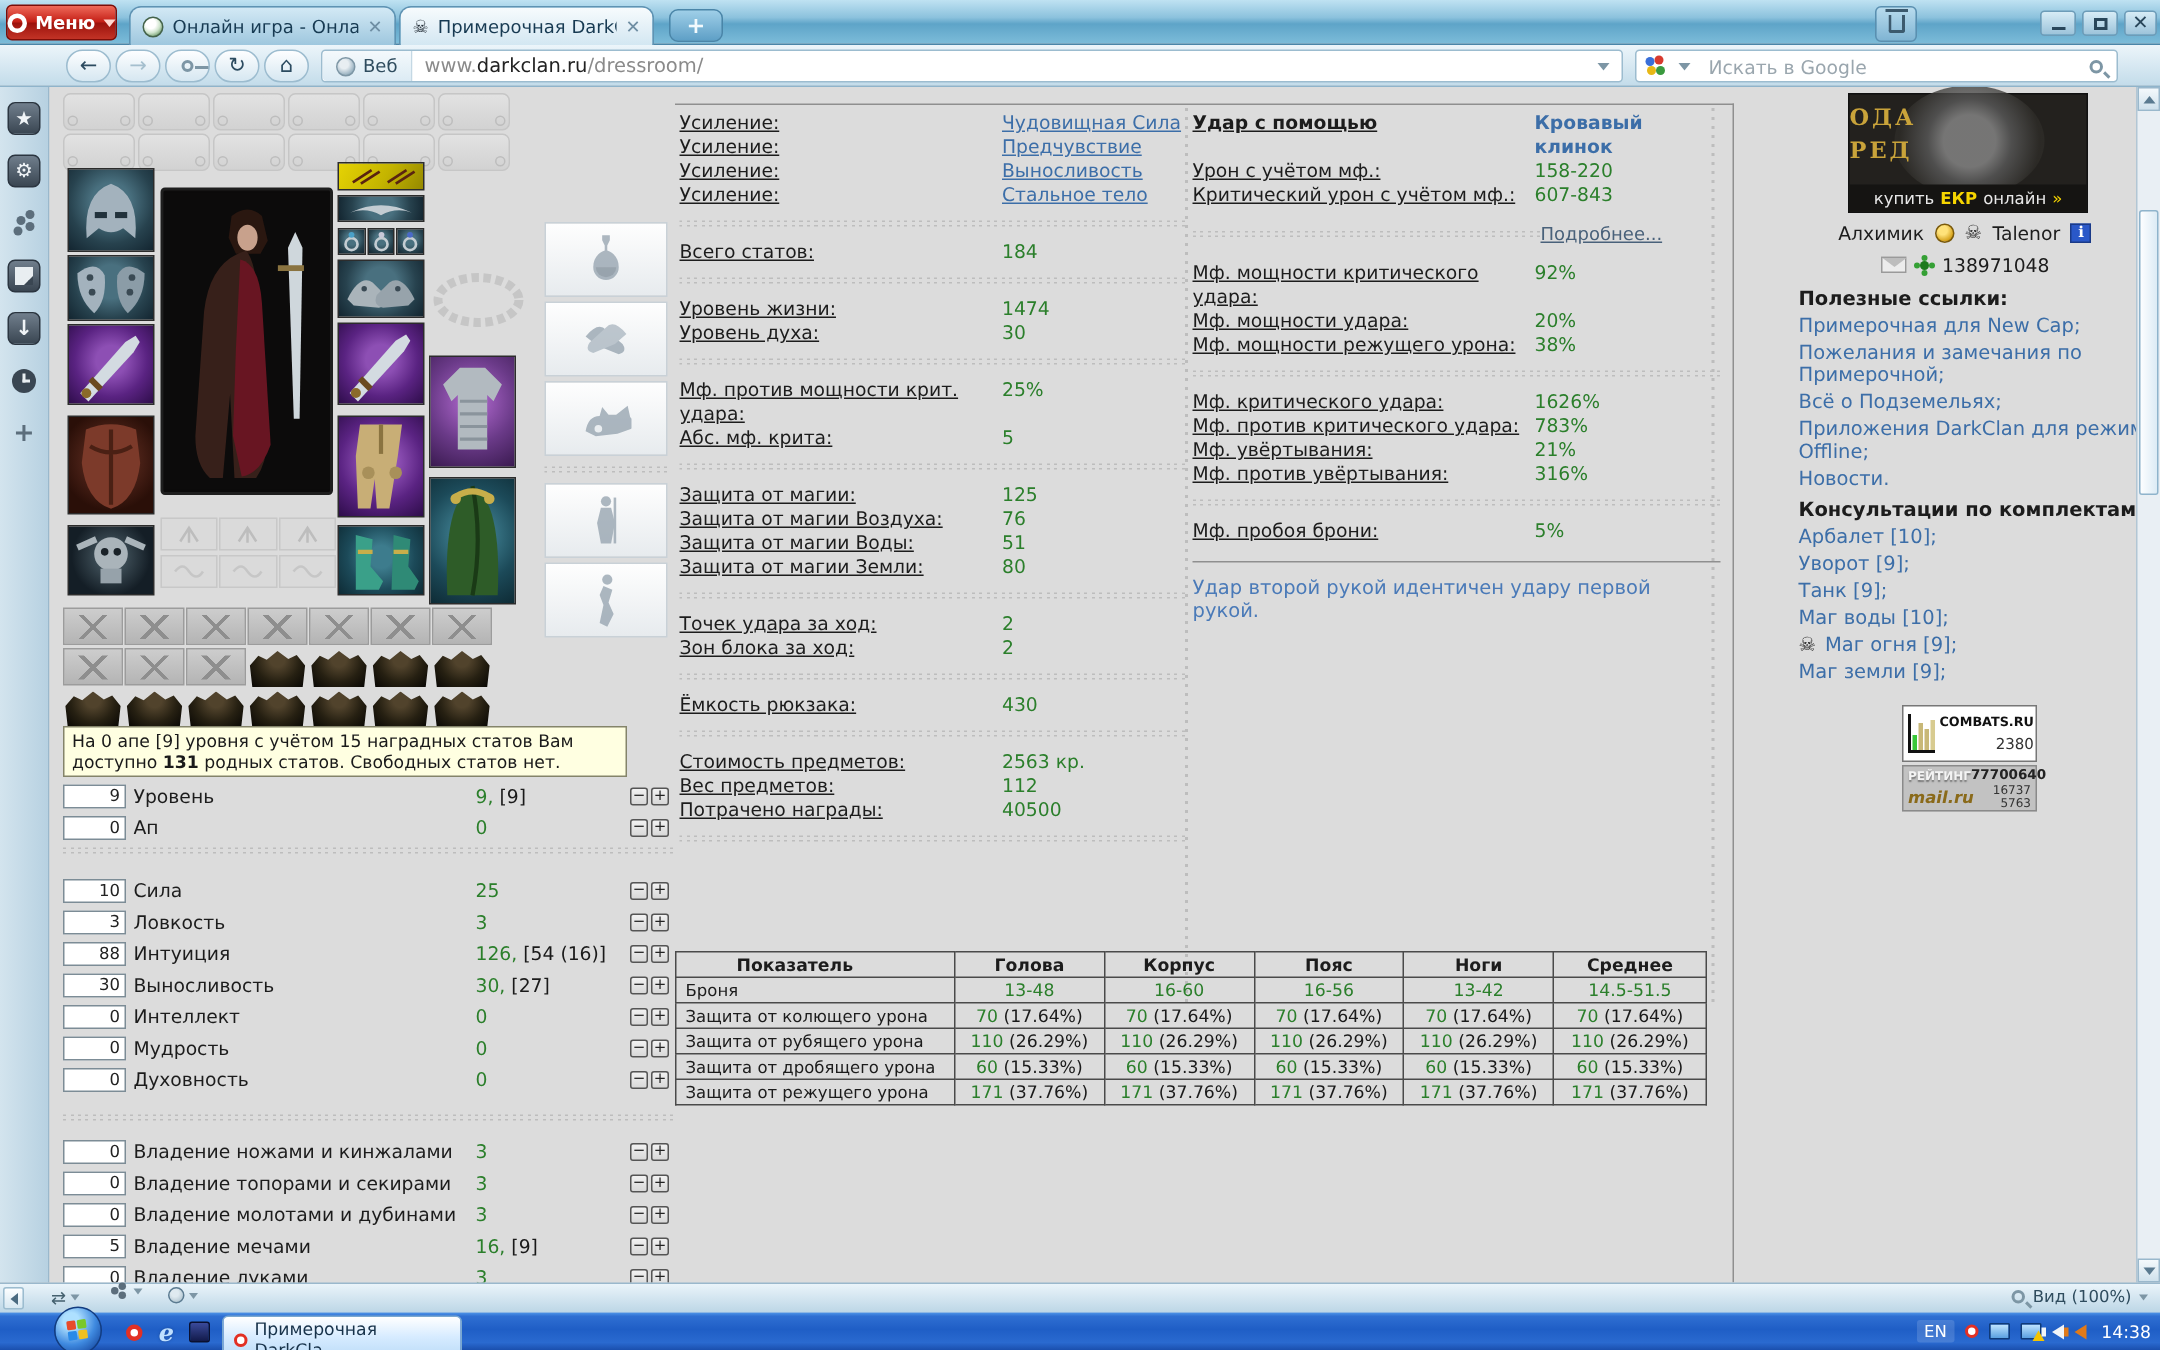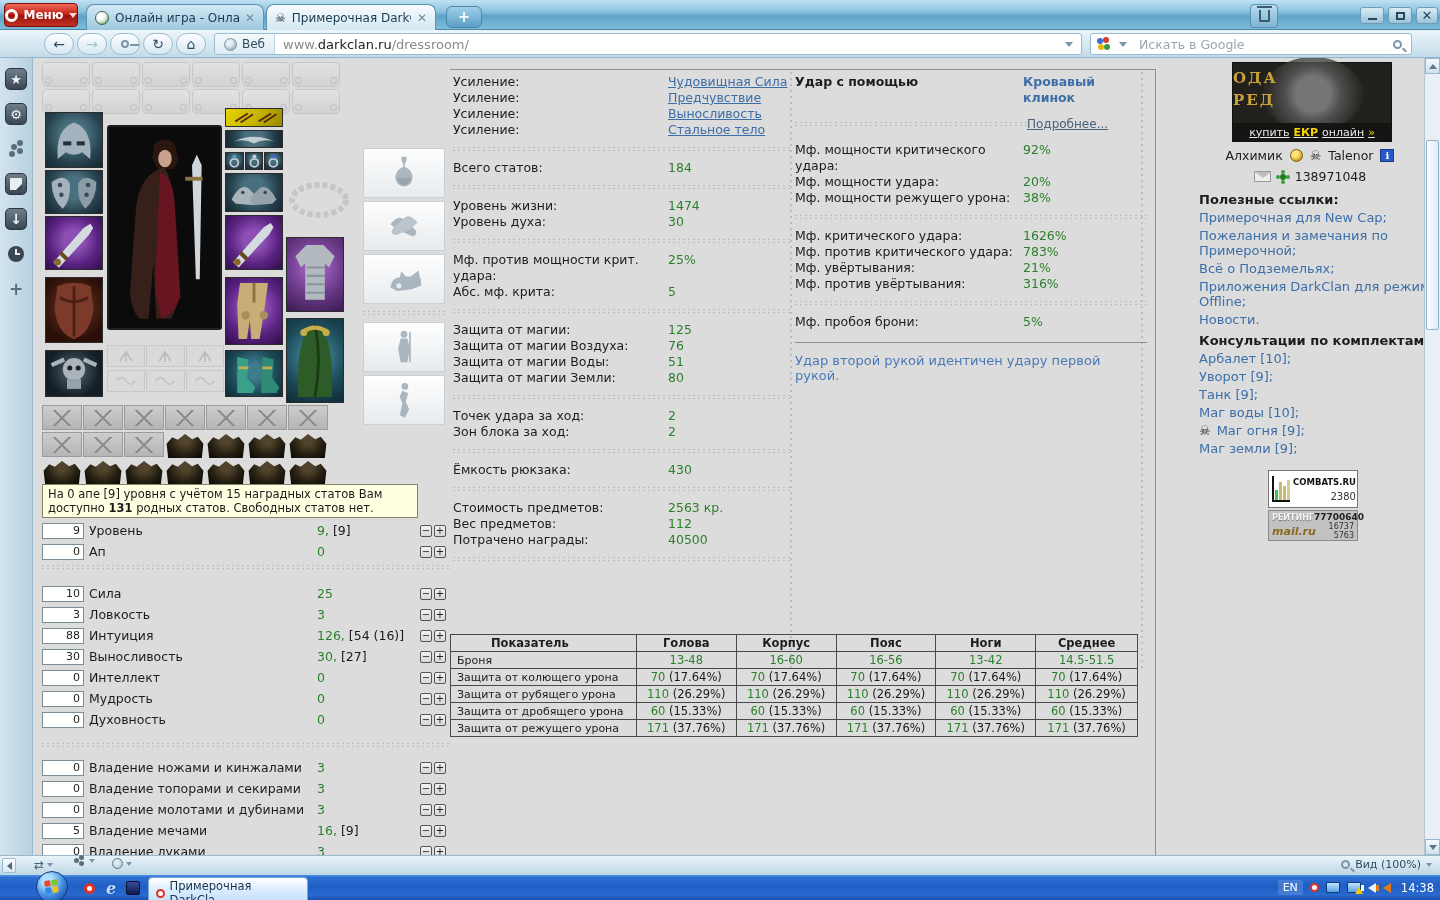--- a/index.html
+++ b/index.html
@@ -156,21 +156,21 @@
   
   #consumables { position:absolute; left:330px; top:90px; width:82px; }
   .card { height:50px; background:linear-gradient(#fefefe,#e7ebee); border:1px solid #c9d1d7; margin-bottom:3px;
     display:flex; align-items:center; justify-content:center; }
   .card svg { width:34px; height:38px; opacity:.75; }
   #consumables .dotline { margin:7px 0; }
 
   
   #col-mid { position:absolute; left:420px; top:16px; width:338px; }
   .kv { display:flex; align-items:flex-start; line-height:16px; margin-bottom:0; }
-  .kv-l { width:215px; flex:none; }
+  .kv-l { width:215px; flex:none;text-decoration:underline; }
   .kv-v { flex:1; }
   .kv-link { color:var(--link-blue,#3c6ea8); text-decoration:underline; cursor:pointer; }
   #col-mid .dotline, #col-right .dotline { margin:9px 0; }
 
   
   #col-right { position:absolute; left:762px; top:16px; width:352px; }
   #col-right .kv-l { width:228px; }
   .atk-head { font-weight:bold; }
   .weapon-link { color:var(--link-blue,#3c6ea8); font-weight:bold; cursor:pointer; }
   .details-row { display:flex; align-items:center; margin:7px 0; }
@@ -191,21 +191,21 @@
   
   #sidebar { position:absolute; left:1130px; top:4px; width:294px; }
   #banner { margin-left:69px; width:160px; height:80px; background:#23211e; position:relative; border:1px solid #111; }
   #banner .disc { position:absolute; left:30px; top:-6px; width:100px; height:74px; border-radius:50%;
     background:radial-gradient(circle, #8a8a8a 0 28%, #5a5a5a 45%, #2e2c28 75%); opacity:.8; }
   #banner .art { position:absolute; width:100%; text-align:left; font-family:"DejaVu Serif","Liberation Serif",serif;
     font-weight:bold; color:#c9a33a; letter-spacing:2px; }
   #banner .a1 { top:6px; font-size:15px; }
   #banner .a2 { top:28px; font-size:15px; }
   #banner .strip { position:absolute; left:0; bottom:0; width:100%; height:18px; background:#151412; color:#e8e8e8;
-    font-size:11px; display:flex; align-items:center; justify-content:center; gap:4px;text-decoration:underline; }
+    font-size:11px; display:flex; align-items:center; justify-content:center; gap:4px; }
   #banner .ekr { color:#f5d400; font-weight:bold; }
   #banner .arr { color:#f5d400; }
   .char-row { margin-top:6px; text-align:center; font-size:12.5px; display:flex; align-items:center; justify-content:center; gap:7px; }
   .coin { width:13px; height:13px; border-radius:50%; background:radial-gradient(circle at 38% 32%, #ffe27a 0 30%, #d8a520 70%, #8f6a10); border:1px solid #7a5a0c; }
   .skull-ico { font-size:13px; color:#2a2a2a; line-height:1; }
   .info-ico { width:14px; height:13px; background:#2a58c8; color:#fff; font-size:10px; font-weight:bold; font-family:"DejaVu Serif",serif;
     display:inline-flex; align-items:center; justify-content:center; border:1px solid #1a3a88; }
   .env { width:17px; height:11px; background:#ececec; border:1px solid #9a9a9a; position:relative; }
   .env::before { content:""; position:absolute; left:0; top:0; border-left:8px solid transparent; border-right:8px solid transparent; border-top:6px solid #bdbdbd; }
   .flower { width:6px; height:6px; border-radius:50%; background:#1f7a1f; box-shadow:0 -5px 0 -1px #35a035, 0 5px 0 -1px #35a035, -5px 0 0 -1px #35a035, 5px 0 0 -1px #35a035; margin:0 2px; }
@@ -916,20 +916,32 @@
           <div class="dotline"></div>
         </div>
       </div>
   </div>
 
   <div id="col-right">
     <div class="kv">
       <span class="kv-l atk-head">Удар с помощью</span>
       <span class="kv-v"><a class="weapon-link">Кровавый клинок</a></span>
     </div>
+    <div>
+
+        <div class="kv">
+          <span class="kv-l">Урон с учётом мф.:</span>
+          <span class="kv-v g">158-220</span>
+        </div>
+
+        <div class="kv">
+          <span class="kv-l">Критический урон с учётом мф.:</span>
+          <span class="kv-v g">607-843</span>
+        </div>
+      </div>
     <div class="details-row">
       <div class="dotline"></div>
       <a class="details-link">Подробнее...</a>
     </div>
     <div>
 
         <div class="kv">
           <span class="kv-l">Мф. мощности критического удара:</span>
           <span class="kv-v g">92%</span>
         </div>

